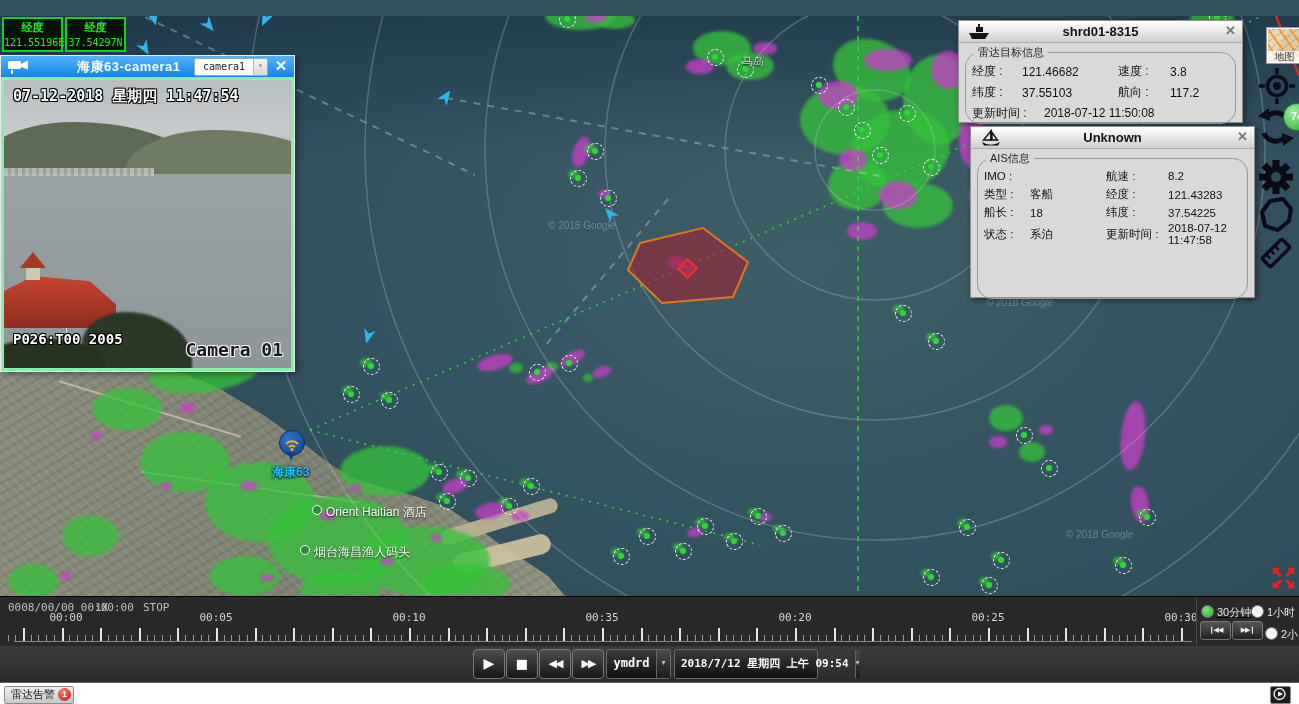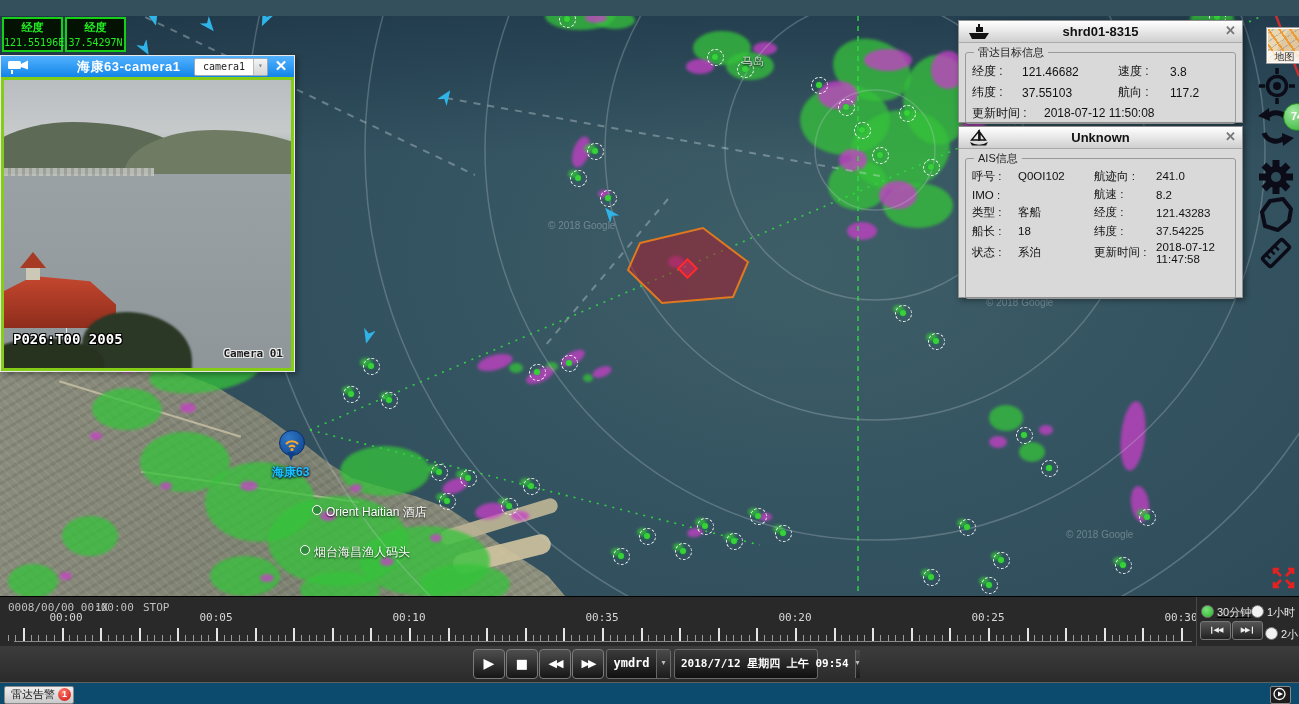--- a/index.html
+++ b/index.html
@@ -51,21 +51,21 @@
   #station-label{position:absolute;left:272px;top:448px;z-index:8;color:#19c2ff;font-size:12px;font-weight:bold;
     text-shadow:0 0 3px #013,0 1px 2px #013;}
   #mapsvg{position:absolute;left:0;top:0;z-index:3;}
   
   #coordbox{position:absolute;left:2px;top:17px;z-index:70;display:flex;gap:2px;}
   .coordcell{width:57px;background:#041204;border:2px solid #18cf18;}
   .coordcell .lab{display:block;text-align:center;color:#22ee22;font-size:11px;font-weight:bold;padding:1px 0;}
   .coordcell .val{display:block;text-align:center;color:#22ee22;font-size:10px;font-family:"DejaVu Sans Mono",monospace;padding:1px 0 2px;}
   
   #campanel{position:absolute;left:0;top:55px;width:293px;z-index:70;border:1px solid #e9e9e9;
-    background:#84cc16;box-shadow:2px 2px 6px rgba(0,0,0,.4);}
+    background:#86efac;box-shadow:2px 2px 6px rgba(0,0,0,.4);}
   #camhead{position:relative;height:21px;background:linear-gradient(#53b2ff,#1285e8);display:flex;align-items:center;}
   #camtitle{color:#fff;font-size:13px;font-weight:bold;flex:0 0 auto;margin-left:46px;letter-spacing:.5px;}
   #camdrop{position:absolute;right:26px;top:2px;width:72px;height:16px;background:#fff;border:1px solid #9ab;
     border-radius:2px;font-size:10px;font-family:"DejaVu Sans Mono",monospace;color:#222;display:flex;}
   #camdrop .txt{flex:1;text-align:center;line-height:15px;}
   #camdrop .arr{width:13px;background:linear-gradient(#f4f4f4,#d6d6d6);border-left:1px solid #bbb;
     color:#789;text-align:center;line-height:14px;font-size:8px;}
   #camclose{position:absolute;right:4px;top:1px;color:#fff;font-size:15px;font-weight:bold;width:18px;text-align:center;}
   #camimg{position:relative;margin:3px;height:288px;overflow:hidden;
     background:linear-gradient(#b9bdc0 0%,#c7cacb 18%,#9aa2a5 30%,#959da0 60%,#8e969a 100%);}
@@ -78,31 +78,31 @@
   #trees2{position:absolute;left:-20px;top:258px;width:120px;height:50px;background:#27321f;border-radius:50% 50% 0 0;filter:blur(1px);}
   #redroof{position:absolute;left:-6px;top:196px;width:118px;height:52px;
     background:linear-gradient(#c4472f,#8e2d1c);clip-path:polygon(0 35%,30% 0,78% 10%,100% 55%,100% 100%,0 100%);}
   #turret{position:absolute;left:16px;top:172px;width:26px;height:28px;}
   #turret .cap{width:0;height:0;border-left:13px solid transparent;border-right:13px solid transparent;border-bottom:16px solid #a63a22;}
   #turret .body{width:14px;height:12px;margin-left:6px;background:#cdc8b6;}
   .osd{position:absolute;font-family:"DejaVu Sans Mono",monospace;font-weight:bold;color:#fff;
     text-shadow:1px 1px 0 #000,-1px -1px 0 #000,1px -1px 0 #000,-1px 1px 0 #000;}
   #osd-dt{left:9px;top:7px;font-size:15px;}
   #osd-ptz{left:9px;top:251px;font-size:14px;}
-  #osd-name{right:8px;bottom:8px;font-size:11px;color:#1b1b1b;
+  #osd-name{right:8px;bottom:8px;font-size:18px;color:#1b1b1b;
     text-shadow:1px 1px 0 #eee,-1px -1px 0 #eee,1px -1px 0 #eee,-1px 1px 0 #eee;}
   
   .ipanel{position:absolute;left:958px;width:283px;background:#d9d9d9;border:1px solid #8f8f8f;
     box-shadow:2px 2px 6px rgba(0,0,0,.45);z-index:70;font-size:12px;color:#111;}
   .iphead{position:relative;height:21px;background:linear-gradient(#ffffff,#cfcfcf);border-bottom:1px solid #aaa;
     display:flex;align-items:center;}
   .iphead .ic{margin-left:8px;width:24px;}
   .iphead .ttl{position:absolute;left:0;right:0;text-align:center;font-weight:bold;font-size:13px;}
   .iphead .x{position:absolute;right:6px;top:2px;color:#777;font-size:13px;font-weight:bold;}
-  .grp{position:relative;margin:9px 6px 6px;border:1px solid #9a9a9a;border-radius:3px;padding:8px 6px 5px;}
+  .grp{position:relative;margin:9px 6px 6px;border:1px solid #9a9a9a;border-radius:15px;padding:8px 6px 5px;}
   .grp .legend{position:absolute;left:8px;top:-8px;background:#d9d9d9;padding:0 4px;font-size:11px;color:#222;}
   #radar-rows .r4{display:grid;grid-template-columns:50px 96px 52px auto;height:21px;align-items:center;}
   #radar-rows .rw{display:grid;grid-template-columns:72px auto;height:20px;align-items:center;}
   #ais-rows .r4{display:grid;grid-template-columns:46px 76px 62px auto;height:18.4px;align-items:center;font-size:11.5px;}
   
   .tbi{position:absolute;z-index:65;color:#0c0c18;}
   #mapbtn{left:1266px;top:27px;width:33px;height:33px;background:#fff;border:1px solid #999;padding:1px;}
   #mapbtn .thumb{width:100%;height:100%;position:relative;
     background:linear-gradient(120deg,#f4ead6 0 40%,#ead9bd 40% 100%),#f4ead6;
     background-blend-mode:multiply;}
@@ -137,21 +137,21 @@
   .tbtn{position:absolute;top:3px;width:30px;height:28px;background:linear-gradient(#4e4e4e,#161616);
     border:1px solid #7a7a7a;border-radius:4px;color:#fff;text-align:center;line-height:27px;
     font-family:"DejaVu Sans",sans-serif;font-size:13px;letter-spacing:-2px;}
   .darkbox{position:absolute;top:3px;height:28px;background:linear-gradient(#3a3a3a,#101010);
     border:1px solid #6a6a6a;border-radius:3px;display:flex;color:#fff;}
   .darkbox .txt{flex:1;text-align:center;line-height:27px;font-size:12px;font-weight:bold;
     font-family:"DejaVu Sans Mono",monospace;white-space:nowrap;padding:0 6px;}
   .darkbox .arr{width:13px;border-left:1px solid #666;background:linear-gradient(#4a4a4a,#1c1c1c);
     color:#bbb;text-align:center;line-height:26px;font-size:8px;}
   
-  #statusbar{position:absolute;left:0;top:682px;width:1299px;height:22px;background:#0c4a6e;border-top:1px solid #606060;z-index:60;}
+  #statusbar{position:absolute;left:0;top:682px;width:1299px;height:22px;background:#ffffff;border-top:1px solid #606060;z-index:60;}
   .alarmbtn{position:absolute;top:3px;height:16px;background:linear-gradient(#efefef,#c9c9c9);
     border:1px solid #8a8a8a;border-radius:2px;font-size:11px;color:#222;padding:0 18px 0 6px;line-height:15px;}
   .alarmbadge{position:absolute;right:2px;top:1px;width:13px;height:13px;border-radius:50%;background:radial-gradient(circle at 38% 30%,#ff7a6a,#d01010);
     color:#fff;font-size:9px;font-weight:bold;text-align:center;line-height:13px;}
   #sb-play{position:absolute;right:8px;top:3px;width:19px;height:16px;background:#1d1d1d;border:1px solid #888;border-radius:2px;}
 </style>
 </head>
 <body>
 
 <div id="root">
@@ -459,20 +459,21 @@
       <div class="hill" id="hill2"></div>
       <div id="townstrip"></div>
       <div id="mast"></div>
       <div id="redroof"></div>
       <div id="turret">
           <div class="cap"></div>
           <div class="body"></div>
         </div>
       <div id="trees1"></div>
       <div id="trees2"></div>
+      <div class="osd" id="osd-dt">07-12-2018 星期四 11:47:54</div>
       <div class="osd" id="osd-ptz">P026:T00  2005</div>
       <div class="osd" id="osd-name">Camera 01</div>
     </div>
   </div>
 
   <div class="ipanel" style="top:20px;height:101px;">
     <div class="iphead">
       <svg class="ic" width="24" height="18" viewBox="0 0 24 18">
         <g fill="#111">
             <rect x="9" y="4" width="7" height="5"></rect>
@@ -499,42 +500,36 @@
             <span>117.2</span>
           </div>
           <div class="rw">
             <span>更新时间 :</span>
             <span>2018-07-12 11:50:08</span>
           </div>
         </div>
     </div>
   </div>
 
-  <div class="ipanel" style="top:126px;height:170px;">
+  <div class="ipanel" style="top:126px;height:170px;margin-left:12px;">
     <div class="iphead">
       <svg class="ic" width="24" height="20" viewBox="0 0 24 20">
         <g stroke="#111" stroke-width="1.4" fill="none">
           <line x1="12" y1="2" x2="12" y2="13"></line>
           <path d="M12 3 L12 12 L4.5 12 Z"></path>
             <path d="M13 4.5 L18.5 12 L13 12 Z"></path>
         </g>
         <path d="M3 14 Q12 19.5 21 14 L19 17.5 H5 Z" fill="#111"></path>
       </svg>
       <span class="ttl">Unknown</span>
       <span class="x">✕</span>
     </div>
     <div class="grp" style="height:126px;">
       <span class="legend">AIS信息</span>
       <div id="ais-rows">
-          <div class="r4">
-            <span>呼号 :</span>
-            <span>Q0OI102</span>
-            <span>航迹向 :</span>
-            <span>241.0</span>
-          </div>
           <div class="r4">
             <span>IMO :</span>
             <span></span>
             <span>航速 :</span>
             <span>8.2</span>
           </div>
           <div class="r4">
             <span>类型 :</span>
             <span>客船</span>
             <span>经度 :</span>

